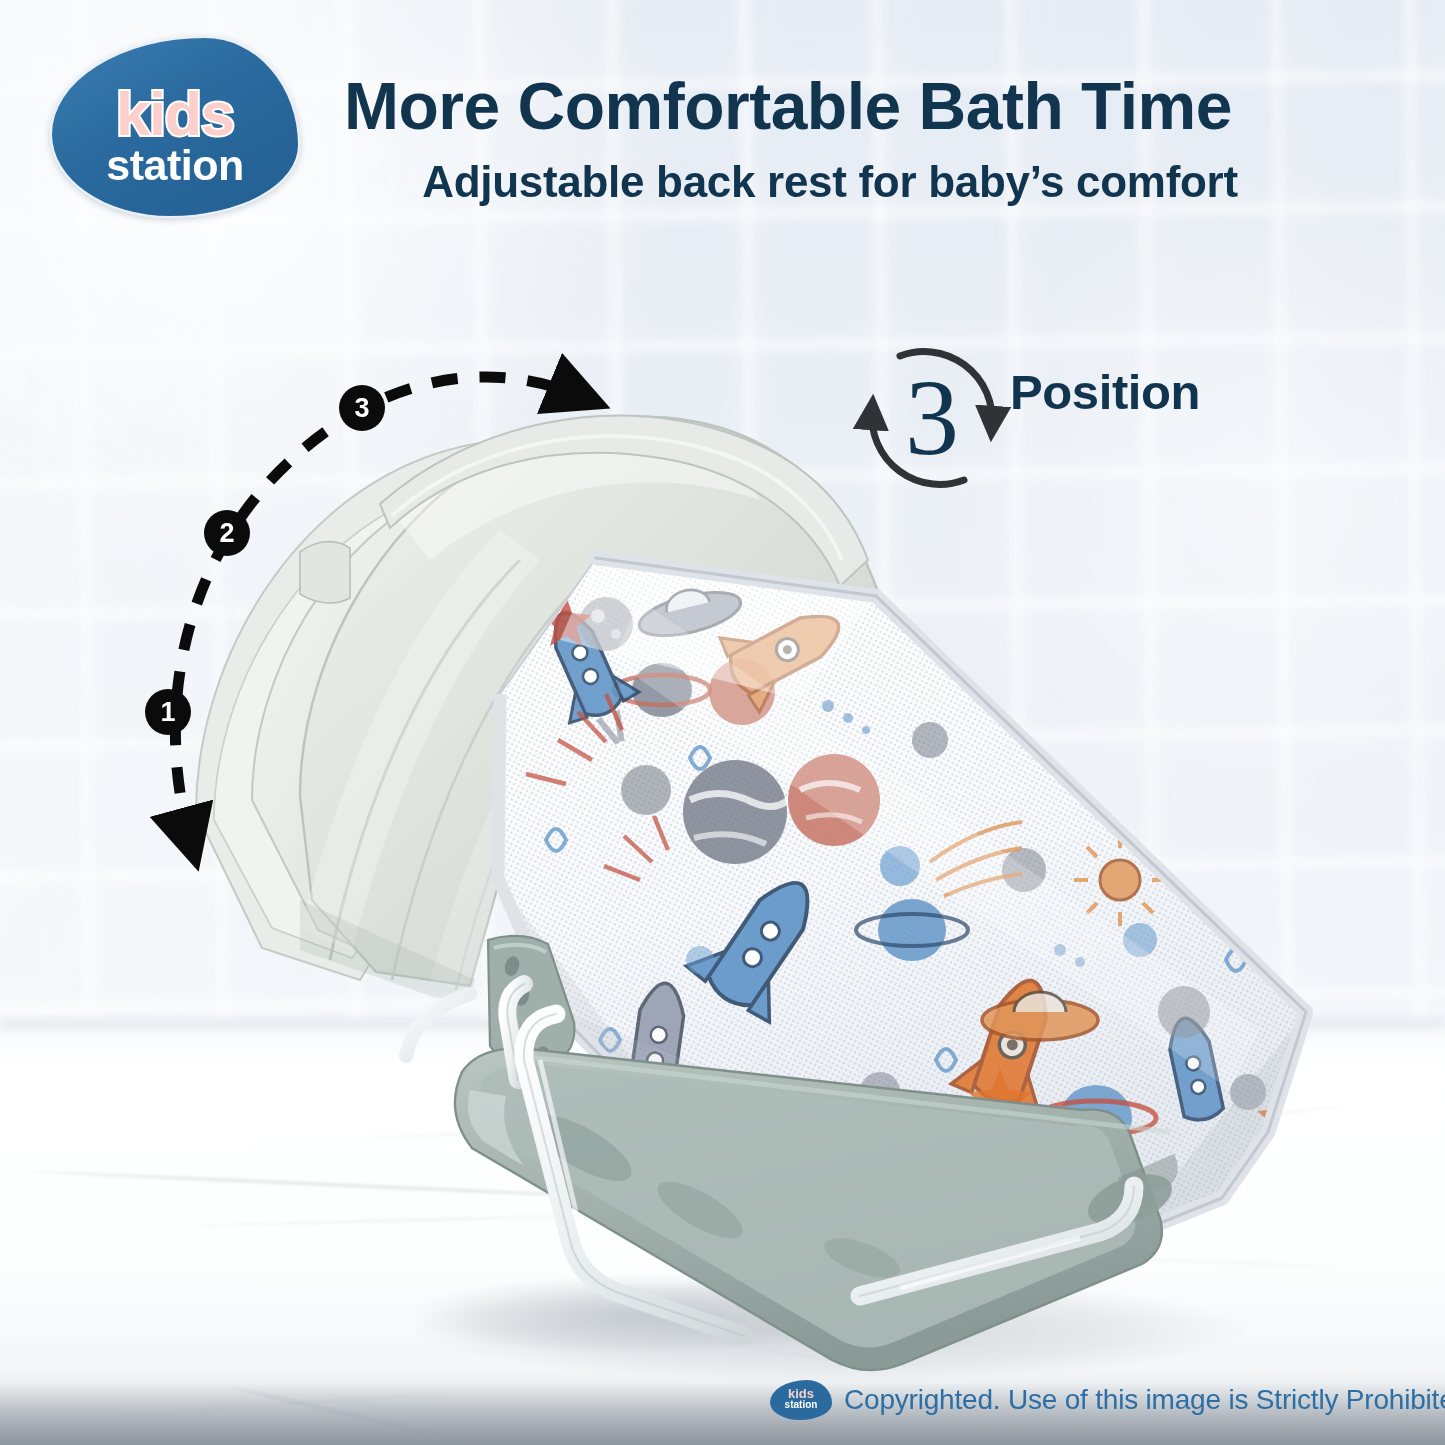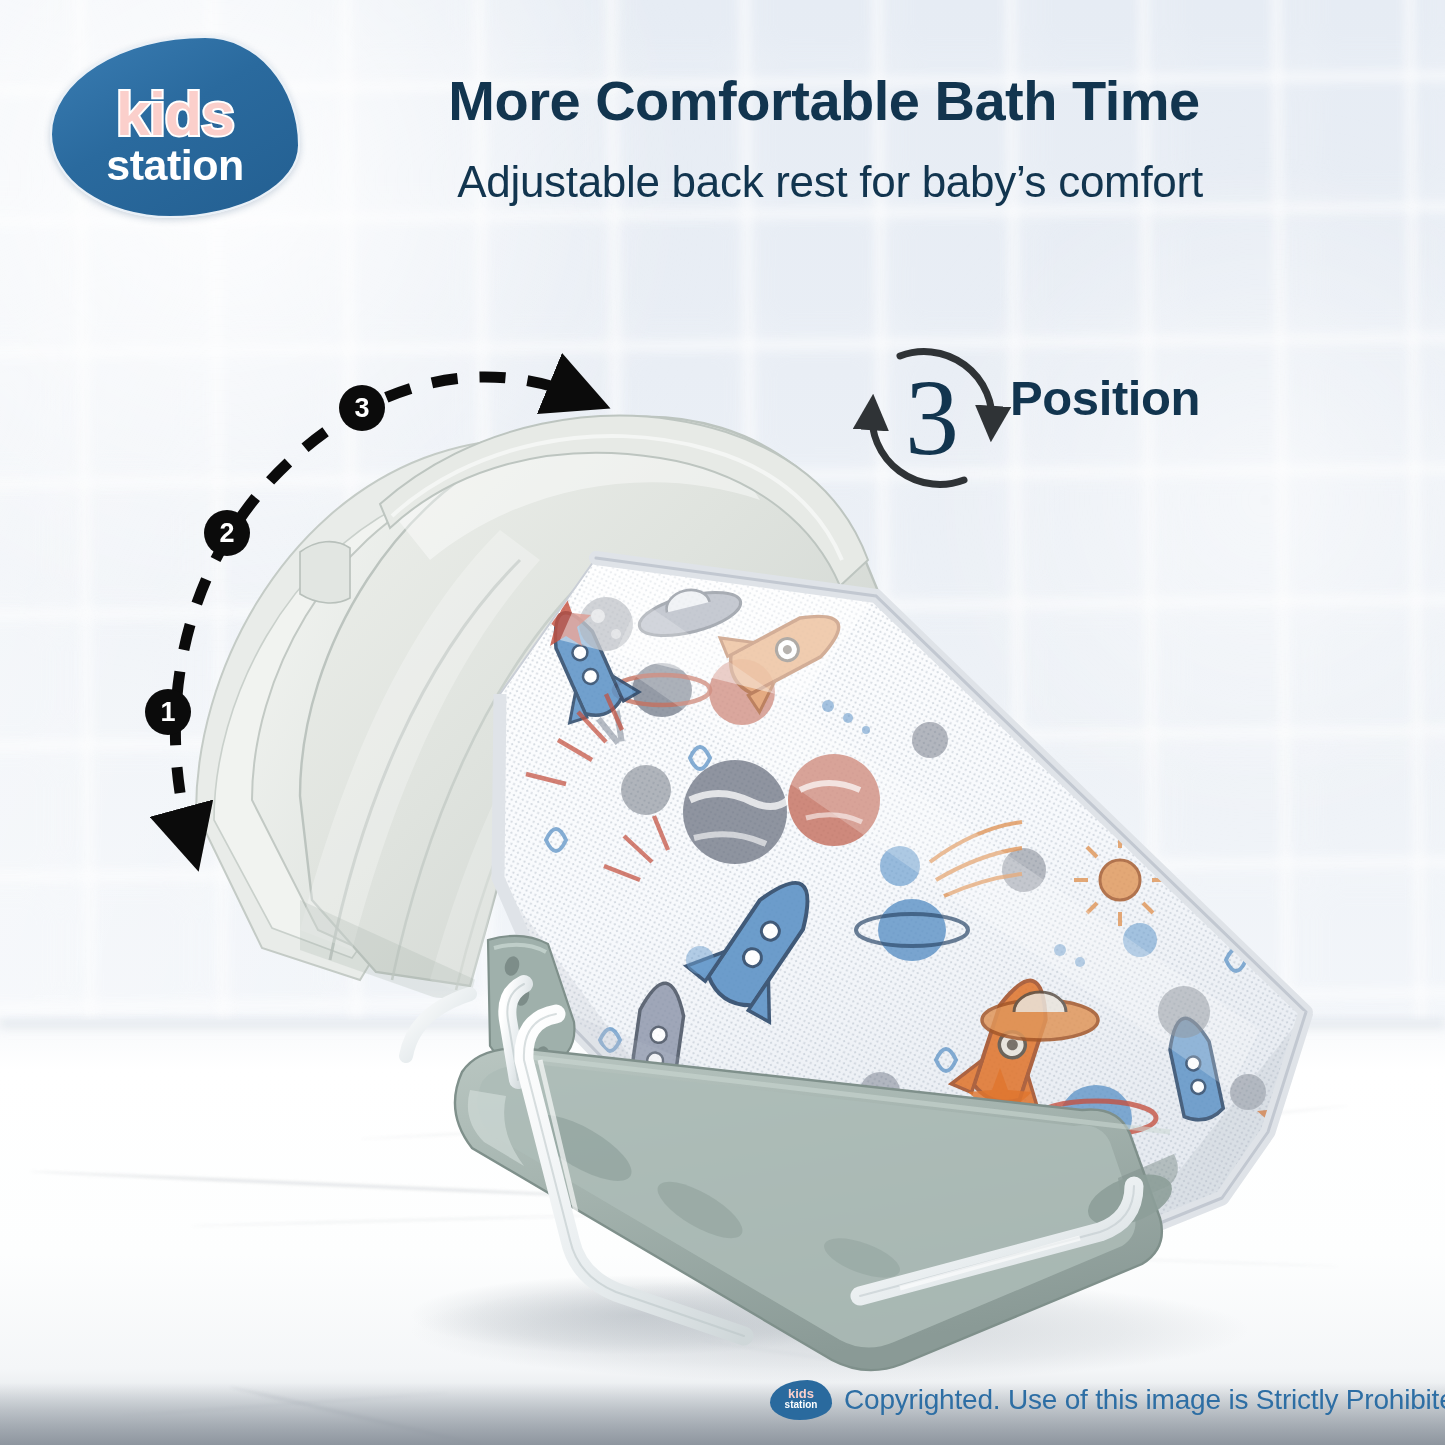--- a/index.html
+++ b/index.html
@@ -131,36 +131,35 @@
     font-size: 43px;
     font-weight: 700;
     letter-spacing: -.5px;
     color: #ffffff;
     line-height: 1;
   }
 
   
   .headline {
     position: absolute;
-    left: 324px; top: 72px;
+    left: 344px; top: 72px;
     width: 1000px;
-    text-align: center;
-    font-size: 56px;
+    font-size: 66px;
     font-weight: 700;
     letter-spacing: -.5px;
     color: #12354f;
     line-height: 1.05;
   }
   .subhead {
     position: absolute;
     left: 330px; top: 158px;
     width: 1000px;
     text-align: center;
     font-size: 44px;
-    font-weight: 400;
+    font-weight: 700;
     letter-spacing: -.3px;
     color: #12354f;
     line-height: 1.1;
   }
 
   
   .recline-badge {
     position: absolute;
     left: 852px; top: 338px;
     width: 520px; height: 160px;
@@ -178,21 +177,21 @@
     align-items: center;
     justify-content: center;
     font-size: 108px;
     font-weight: 400;
     color: #12354f;
     line-height: 1;
     font-family: "Liberation Serif", serif;
   }
   .badge-text {
     position: absolute;
-    left: 158px; top: 32px;
+    left: 158px; top: 26px;
     font-size: 49px;
     font-weight: 700;
     color: #12354f;
     line-height: 1.16;
     letter-spacing: -.4px;
     white-space: nowrap;
   }
 
   
   .marker {

